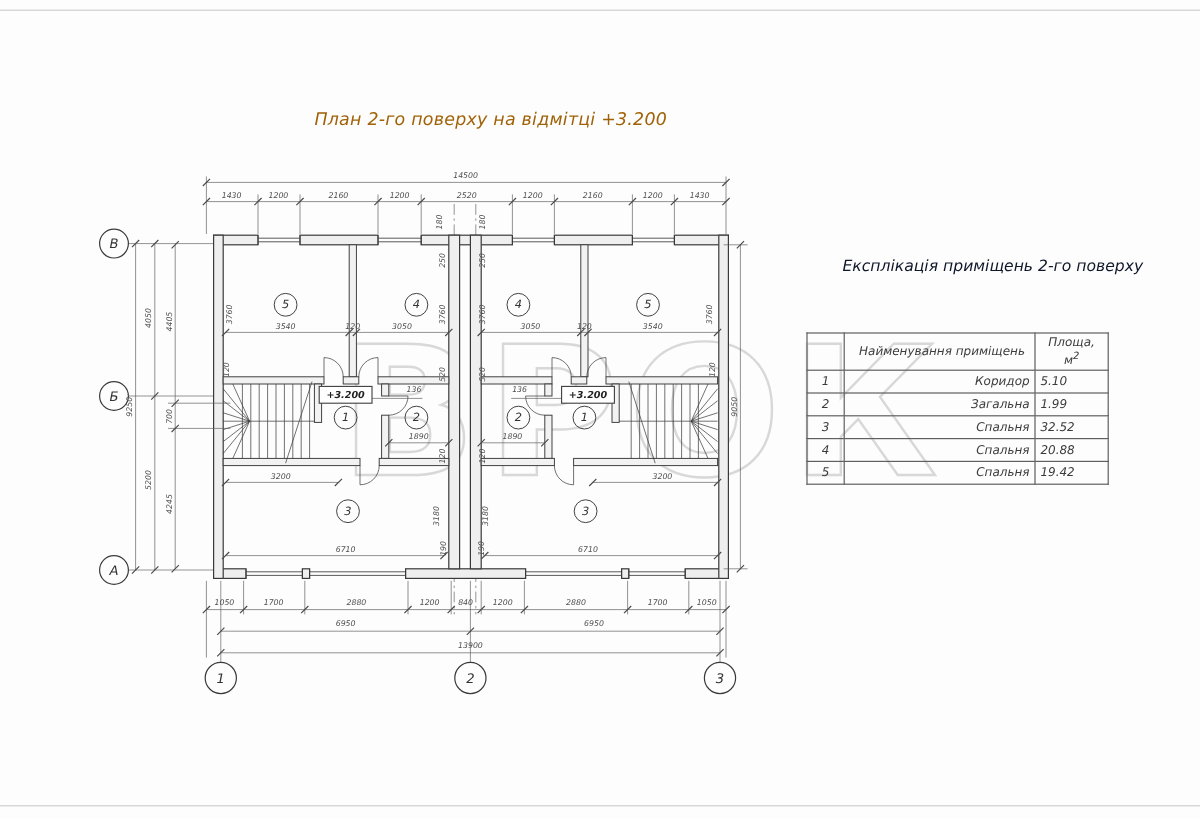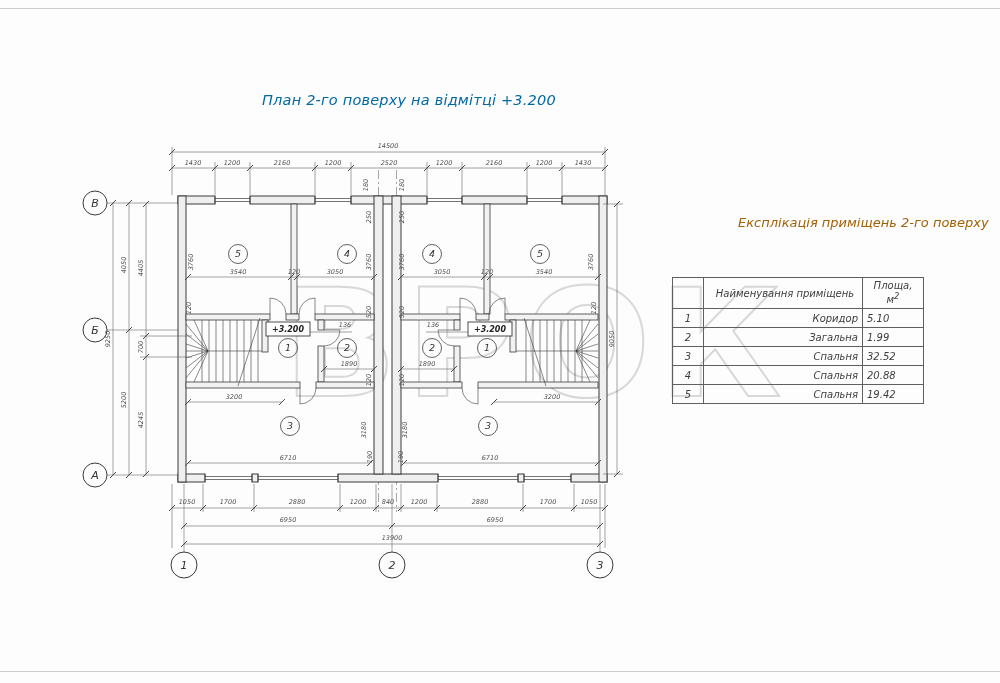--- a/index.html
+++ b/index.html
@@ -1,23 +1,23 @@
 <!DOCTYPE html>
 <html><head>
 <meta charset="utf-8">
 <style>
   html,body{margin:0;padding:0;background:#ffffff;}
   .canvas{position:relative;width:1000px;height:683px;background:#fdfdfd;overflow:hidden;
           font-family:"DejaVu Sans",sans-serif;color:#3f3f3f;}
   .edge{position:absolute;left:0;right:0;height:1px;background:#cfcfcf;}
   .edge.top{top:8px;} .edge.bottom{top:671px;}
   .drawing-title{position:absolute;left:262px;top:92px;width:420px;
-     font-size:14.5px;font-style:italic;color:#0369a1;letter-spacing:.2px;}
+     font-size:14.5px;font-style:italic;color:#a16207;letter-spacing:.2px;}
   .expl-title{position:absolute;left:702px;top:215px;width:260px;
-     font-size:13px;font-style:italic;color:#a16207;margin-left:36px;}
+     font-size:13px;font-style:italic;color:#0f172a;}
   .plan-svg{position:absolute;left:0;top:0;}
   .expl-table{position:absolute;left:672px;top:277px;border-collapse:collapse;
      font-size:10px;font-style:italic;color:#3c3c3c;background:transparent;}
   .expl-table td,.expl-table th{border:1px solid #5f5f5f;padding:0 4px;font-weight:normal;}
   .expl-table .c-num{width:22px;text-align:center;}
   .expl-table .c-name{width:146px;text-align:right;padding-left:8px;}
   .expl-table .c-area{width:52px;text-align:left;}
   .expl-table .hdr td{height:30px;text-align:center;}
   .expl-table .row td{height:18px;}
   

